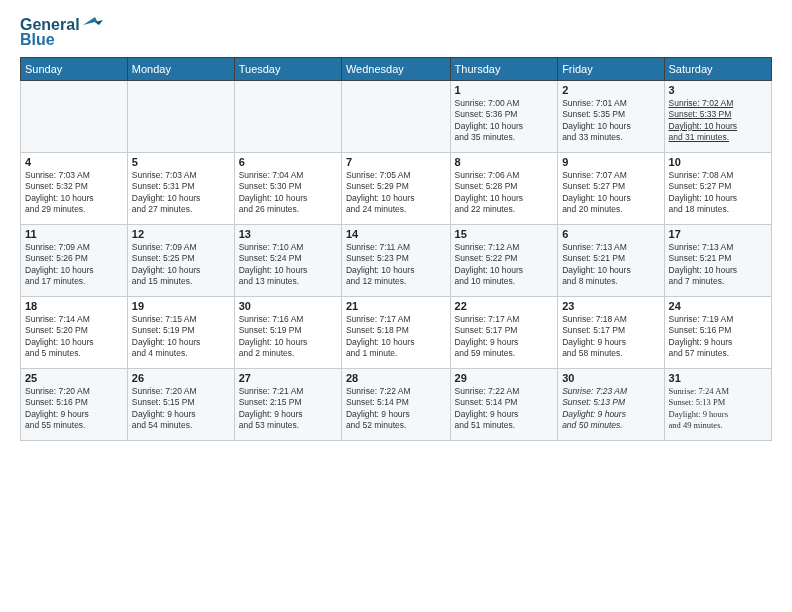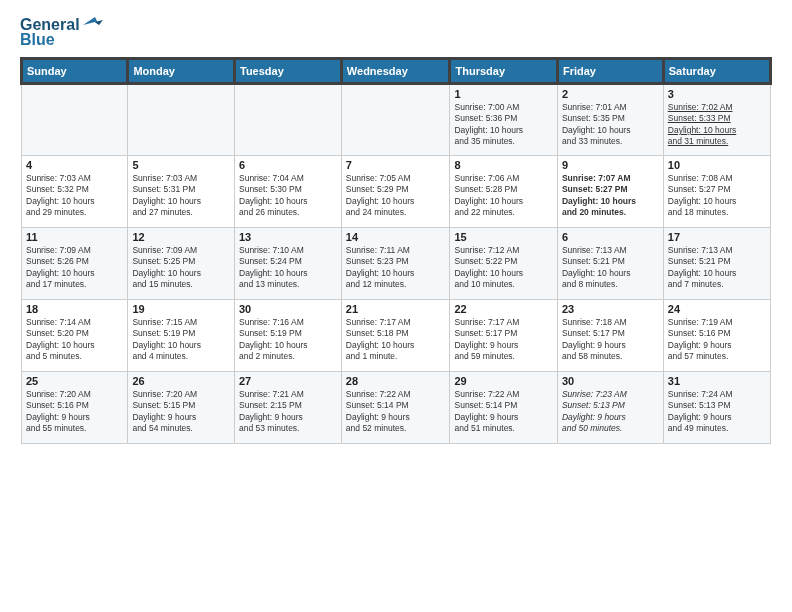--- a/index.html
+++ b/index.html
@@ -43,22 +43,22 @@
       width: 100%;
       border-collapse: collapse;
       font-size: 9.5px;
     }
     thead tr th {
       background-color: #2471a3;
       color: #fff;
       padding: 5px 4px;
       text-align: left;
       font-size: 11px;
-      font-weight: bold;
-      border: 3px solid #404040;
+      font-weight: normal;
+      border: 1px solid #404040;
     }
     tbody tr td {
       border: 1px solid #ccc;
       vertical-align: top;
       padding: 3px 4px;
       width: 113px;
       min-height: 72px;
       height: 72px;
     }
     tbody tr:nth-child(odd) td {
@@ -177,21 +177,21 @@
           </td>
           <td>
             <span class="day-num">8</span>
             <div class="day-info" style="white-space: pre-line;">Sunrise: 7:06 AM
 Sunset: 5:28 PM
 Daylight: 10 hours
 and 22 minutes.</div>
           </td>
           <td>
             <span class="day-num">9</span>
-            <div class="day-info" style="white-space: pre-line; font-weight: bold;">Sunrise: 7:07 AM
+            <div class="day-info" style="white-space: pre-line;">Sunrise: 7:07 AM
 Sunset: 5:27 PM
 Daylight: 10 hours
 and 20 minutes.</div>
           </td>
           <td>
             <span class="day-num">10</span>
             <div class="day-info" style="white-space: pre-line;">Sunrise: 7:08 AM
 Sunset: 5:27 PM
 Daylight: 10 hours
 and 18 minutes.</div>
@@ -337,21 +337,21 @@
           </td>
           <td>
             <span class="day-num">30</span>
             <div class="day-info" style="white-space: pre-line; font-style: italic;">Sunrise: 7:23 AM
 Sunset: 5:13 PM
 Daylight: 9 hours
 and 50 minutes.</div>
           </td>
           <td>
             <span class="day-num">31</span>
-            <div class="day-info" style="white-space: pre-line;">Sunrise: 7:24 AM
+            <div class="day-info" style="white-space: pre-line; font-family: Liberation Serif, serif;">Sunrise: 7:24 AM
 Sunset: 5:13 PM
 Daylight: 9 hours
 and 49 minutes.</div>
           </td>
         </tr>
       </tbody>
   </table>
 </div>
 
 </body></html>

